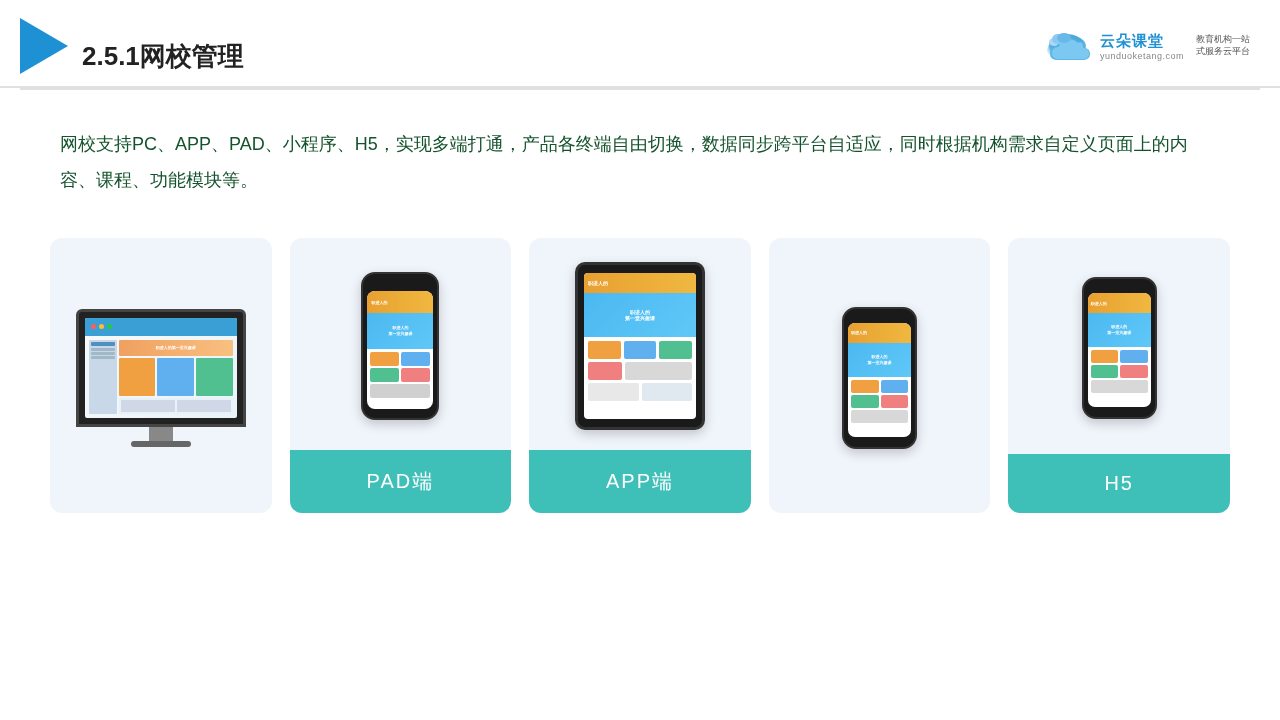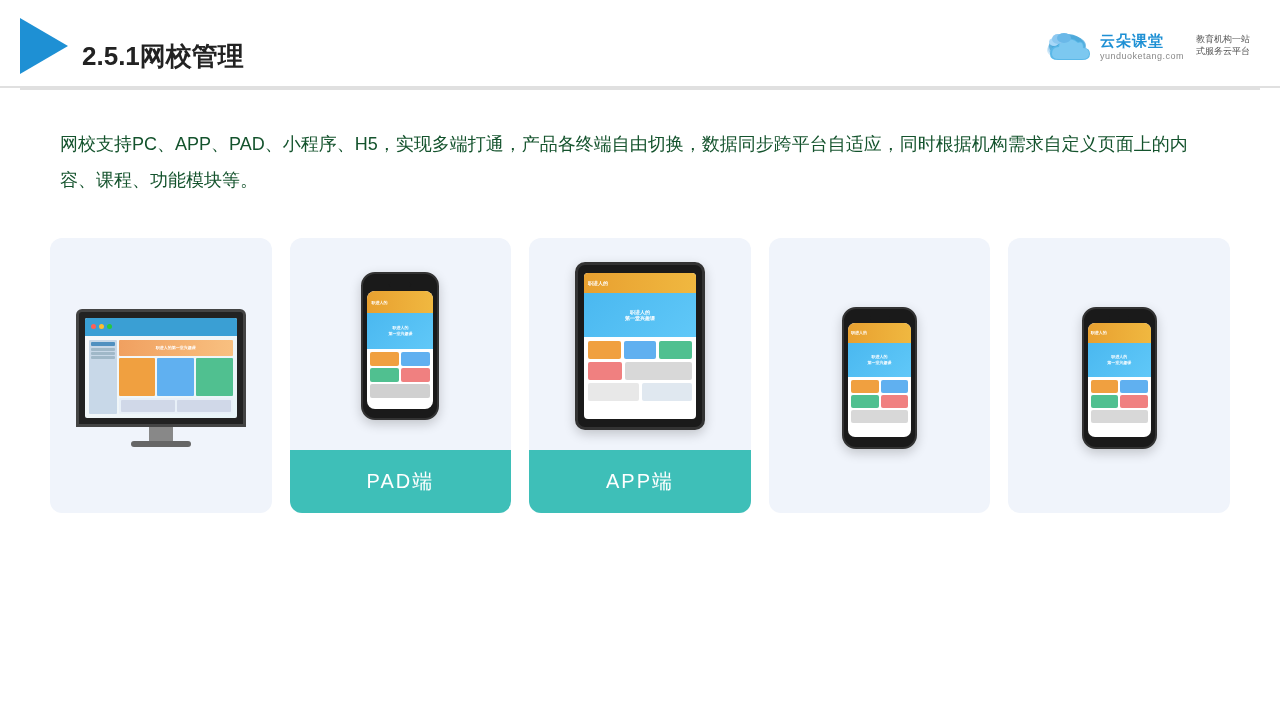--- a/index.html
+++ b/index.html
@@ -591,15 +591,16 @@
               <div class="ps-block pb-green"></div>
               <div class="ps-block pb-pink"></div>
             </div>
             <div class="ps-row">
               <div class="ps-block pb-gray" style="flex:2;"></div>
             </div>
           </div>
         </div>
       </div>
     </div>
+    <div class="card-label">H5</div>
   </div>
 
 </div>
 
 </body></html>

